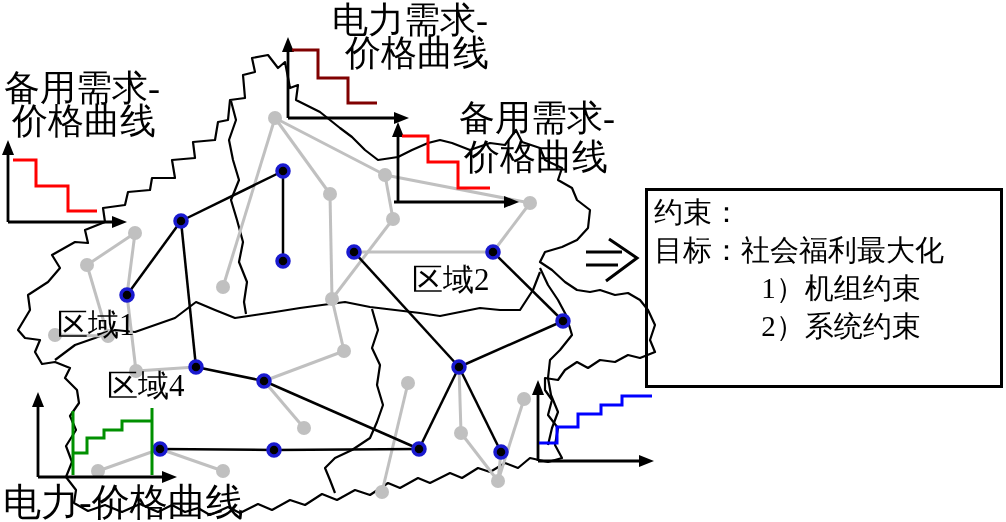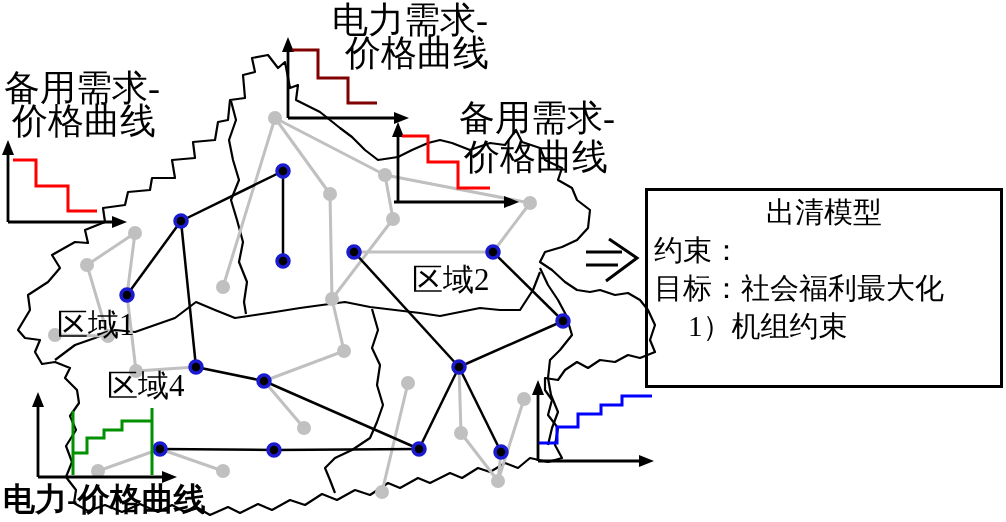--- a/index.html
+++ b/index.html
@@ -1,26 +1,26 @@
 <!DOCTYPE html>
 <html><head>
 <meta charset="utf-8">
 <style>
   html,body{margin:0;padding:0;background:#fff;}
   .stage{position:relative;width:1006px;height:522px;background:#fff;overflow:hidden;
          font-family:"Liberation Serif", serif;color:#000;}
   .stage svg{position:absolute;left:0;top:0;}
   .lbl{position:absolute;white-space:nowrap;line-height:1.05;}
   .chart-lbl{font-size:36px;}
-  .big-lbl{font-size:32px;font-weight:bold;}
+  .big-lbl{font-size:38px;}
   .region-lbl{font-size:31px;}
   .model-box{position:absolute;left:645px;top:188px;width:340px;height:190px;
              border:3px solid #000;font-size:29px;line-height:38px;padding:2px 6px;}
   .model-box .title{text-align:center;}
-  .model-box .indent{padding-left:34px;}
+  .model-box .indent{padding-left:34px;text-align:center;}
 </style>
 </head>
 <body>
 
 <div class="stage">
 
   <svg width="1006" height="522" viewBox="0 0 1006 522">
 
     <g fill="none" stroke="#000" stroke-width="2.2" stroke-linejoin="round">
       <path d="M18,330 L25,338 L40,340 L35,352 L42,364 L55,362 L70,368 L65,378 L77,390 L79,403 L70,416 L76,430 L66,446 L72,462 L66,477 L76,490 L74,503 L88,511 L105,505 L122,512 L140,504 L158,512 L172,505 L185,512 L198,508 L210,515 L228,507 L240,513 L258,504 L272,510 L290,500 L305,505 L322,494 L337,500 L355,490 L370,495 L388,483 L400,488 L418,478 L430,483 L450,473 L462,478 L478,468 L490,472 L505,463 L518,468 L530,458 L548,462 L562,458 L555,445 L558,428 L548,415 L552,400 L545,390 L545,378 L558,380 L565,370 L577,362 L588,368 L600,360 L615,362 L628,355 L640,358 L655,352 L650,340 L655,325 L648,310 L640,300 L628,293 L615,295 L600,290 L590,292 L577,290 L565,282 L552,270 L540,262 L545,252 L562,247 L577,240 L588,228 L590,210 L577,200 L572,188 L558,180 L562,168 L545,160 L540,148 L522,142 L516,130 L505,145 L490,143 L470,150 L452,143 L440,140 L428,143 L412,150 L398,157 L378,160 L365,150 L352,137 L340,128 L320,112 L296,100 L298,85 L290,88 L285,62 L278,68 L268,55 L252,58 L255,72 L243,75 L245,98 L230,100 L228,120 L218,122 L215,140 L193,142 L195,158 L172,160 L175,178 L152,178 L150,190 L128,192 L125,205 L103,208 L105,222 L85,230 L88,243 L75,242 L52,255 L60,268 L48,282 L28,295 L30,310 Z"></path>
@@ -164,19 +164,19 @@
   <div class="lbl chart-lbl" style="left:345px;top:35px;">价格曲线</div>
   <div class="lbl chart-lbl" style="left:459px;top:100px;">备用需求-</div>
   <div class="lbl chart-lbl" style="left:464px;top:139px;">价格曲线</div>
   <div class="lbl big-lbl" style="left:3px;top:483px;">电力-价格曲线</div>
 
   <div class="lbl region-lbl" style="left:57px;top:309px;">区域1</div>
   <div class="lbl region-lbl" style="left:412px;top:264px;">区域2</div>
   <div class="lbl region-lbl" style="left:107px;top:370px;">区域4</div>
 
   <div class="model-box">
-    <div class="title">出清模型</div>
     <div>约束：</div>
     <div>目标：社会福利最大化</div>
     <div class="indent">1）机组约束</div>
+    <div class="indent">2）系统约束</div>
   </div>
 
 </div>
 
 </body></html>

